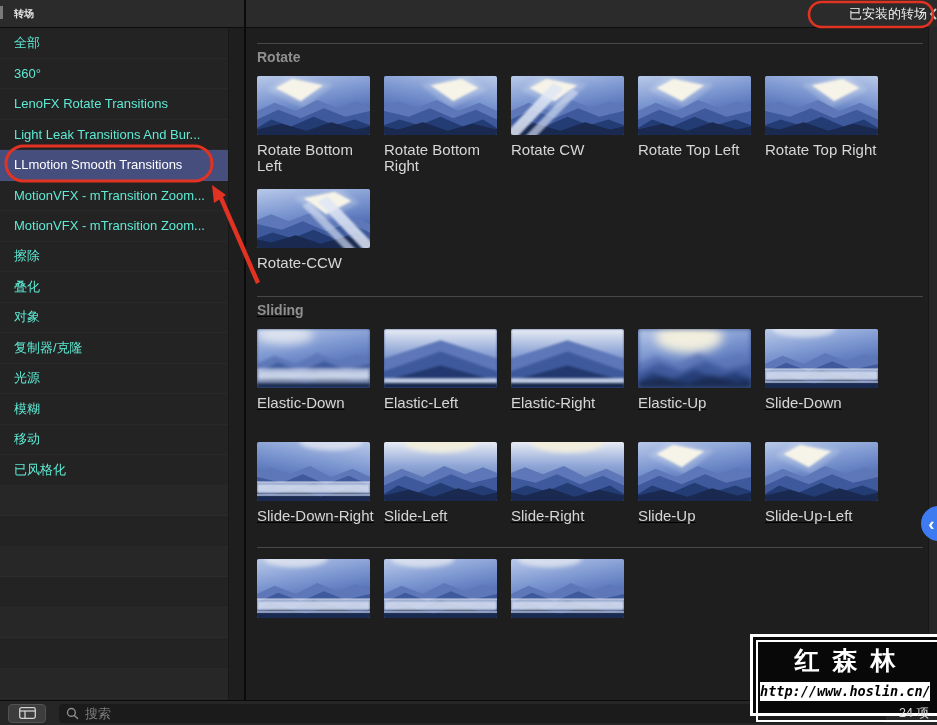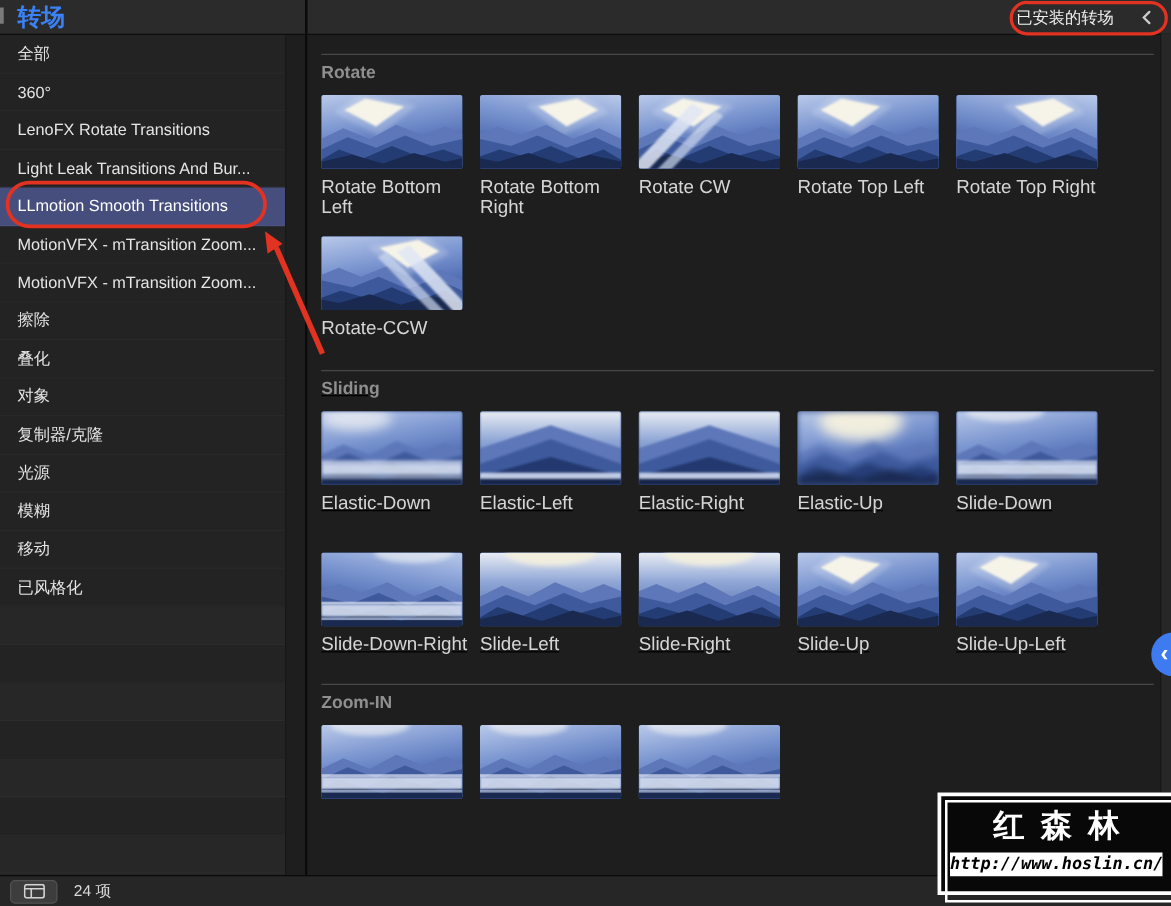--- a/index.html
+++ b/index.html
@@ -5,33 +5,33 @@
   html,body{margin:0;padding:0;background:#101010;}
   body{width:937px;height:725px;position:relative;overflow:hidden;
        font-family:"Liberation Sans","DejaVu Sans",sans-serif;
        -webkit-font-smoothing:antialiased;}
   .app{position:absolute;inset:0;display:flex;flex-direction:column;background:#1e1e1e;}
 
   
   .topbar{height:27px;display:flex;background:#2b2b2b;border-bottom:1px solid #0d0d0d;flex:0 0 auto;}
   .topbar-left{width:246px;border-right:2px solid #0a0a0a;display:flex;align-items:center;
                padding-left:14px;box-sizing:border-box;position:relative;}
-  .panel-title{font-size:19px;font-weight:bold;color:#3b82f6;}
+  .panel-title{font-size:10px;font-weight:bold;color:#e5e5e5;}
   .edge-notch{position:absolute;left:0;top:6px;width:3px;height:13px;background:#8f8f8f;opacity:.8;}
-  .topbar-right{flex:1;display:flex;align-items:center;justify-content:flex-end;padding-right:16px;gap:22px;}
+  .topbar-right{flex:1;display:flex;align-items:center;justify-content:flex-end;gap:2px;}
   .popup-label{font-size:13px;color:#f0f0f0;}
   .popup-chevron{display:flex;align-items:center;}
 
   
   .mid{flex:1;display:flex;min-height:0;}
   .sidebar{width:246px;flex:0 0 auto;display:flex;border-right:2px solid #0a0a0a;box-sizing:border-box;}
   .sidebar-list{width:228px;background:#232323;display:flex;flex-direction:column;}
   .sidebar-gutter{flex:1;background:#1e1e1e;border-left:1px solid #181818;}
   .srow{height:30.5px;box-sizing:border-box;display:flex;align-items:center;padding-left:14px;
-        font-size:13px;color:#e5e5e5;border-bottom:1px solid rgba(255,255,255,0.028);
+        font-size:13px;color:#5eead4;border-bottom:1px solid rgba(255,255,255,0.028);
         white-space:nowrap;overflow:hidden;cursor:default;}
   .srow.selected{background:#464e7e;color:#ffffff;}
   .srow.empty{color:transparent;}
   .srow.empty.alt{background:rgba(255,255,255,0.018);}
 
   
   .content{flex:1;position:relative;background:#1e1e1e;padding-left:11px;overflow:hidden;box-sizing:border-box;}
   .section{margin-right:14px;}
   .sec-line{height:1px;background:#484848;}
   .sec-title{font-size:14px;font-weight:bold;color:#8f8f8f;margin-top:5px;}
@@ -435,21 +435,20 @@
                     <path d="M0,84 L0,76 L35,68 L70,78 L105,66 L140,76 L160,72 L160,84 Z" fill="#19294f"></path>
                   </g>
                 </svg>
               </div>
               <div class="thumb-label">Slide-Up-Left</div>
             </div>
           </div>
         </div>
         <div class="section sec-zoomin">
           <div class="sec-line"></div>
-          <div class="sec-title">Zoom-IN</div>
           <div class="grid">
             <div class="cell">
               <div class="thumb v-band">
                 <svg viewBox="0 0 160 84" preserveAspectRatio="none">
                   <rect width="160" height="84" fill="url(#g-sky)"></rect>
                   <ellipse cx="55" cy="0" rx="45" ry="12" fill="#e9ecf2" opacity="0.7" filter="url(#f-b3)"></ellipse>
                   <g>
                     <path d="M0,50 L25,38 L55,50 L85,34 L115,46 L140,36 L160,44 L160,84 L0,84 Z" fill="#5d77b8"></path>
                     <path d="M0,62 L30,48 L62,60 L95,46 L125,58 L160,50 L160,84 L0,84 Z" fill="#3e5a9c"></path>
                     <path d="M0,74 L20,62 L48,72 L80,58 L110,70 L138,62 L160,70 L160,84 L0,84 Z" fill="#243c74"></path>
@@ -507,20 +506,27 @@
   </div>
 
   <div class="statusbar">
     <div class="toggle-btn">
       <svg width="17" height="12" viewBox="0 0 17 12">
         <rect x="0.7" y="0.7" width="15.6" height="10.6" rx="1.8" fill="none" stroke="#d2d2d2" stroke-width="1.3"></rect>
         <line x1="0.7" y1="4" x2="16.3" y2="4" stroke="#d2d2d2" stroke-width="1.3"></line>
         <line x1="6" y1="4" x2="6" y2="11.3" stroke="#d2d2d2" stroke-width="1.3"></line>
       </svg>
     </div>
+    <div class="search-field">
+      <svg width="13" height="13" viewBox="0 0 13 13">
+        <circle cx="5.4" cy="5.4" r="3.9" fill="none" stroke="#8d8d8d" stroke-width="1.4"></circle>
+        <line x1="8.4" y1="8.4" x2="11.6" y2="11.6" stroke="#8d8d8d" stroke-width="1.4" stroke-linecap="round"></line>
+      </svg>
+      <input type="text" placeholder="搜索" style="">
+    </div>
     <div class="item-count">24 项</div>
   </div>
 </div>
 
 <div class="scroll-gutter"></div>
 
 <div class="collapse-btn">
     <span>‹</span>
   </div>
 

